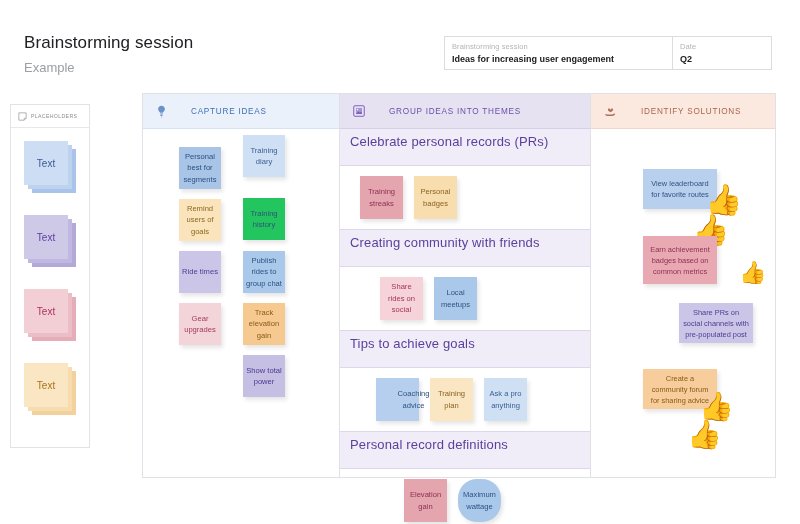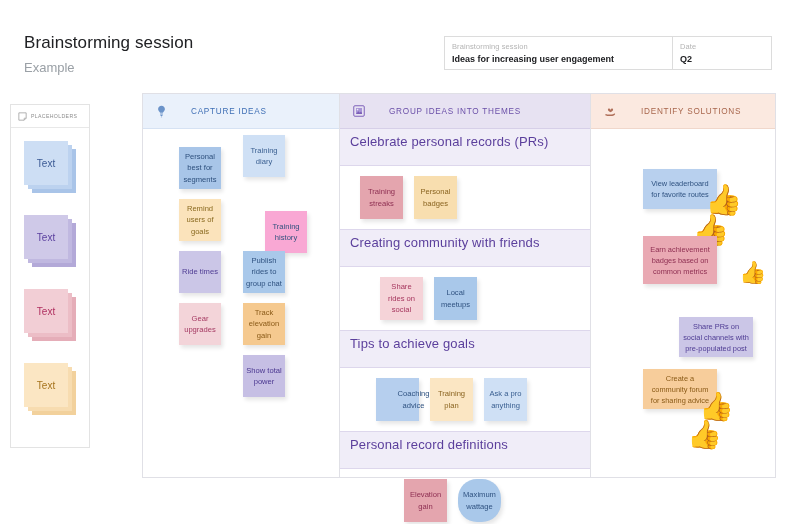--- a/index.html
+++ b/index.html
@@ -278,21 +278,21 @@
           <rect x="6.2" y="15.4" width="3.6" height="1.5" rx=".7" fill="#6b93c9"></rect>
           <rect x="7" y="17.6" width="2" height="1.4" rx=".7" fill="#6b93c9"></rect>
         </svg>
       </span>
       <span class="hdr-label">CAPTURE IDEAS</span>
     </div>
     <div class="capture-body" id="capture-body">
         <div class="note" style="left: 36px; top: 18px; background: rgb(168, 197, 232); color: rgb(45, 79, 124);">Personal best for segments</div>
         <div class="note" style="left: 100px; top: 6px; background: rgb(207, 224, 245); color: rgb(58, 95, 145);">Training diary</div>
         <div class="note" style="left: 36px; top: 70px; background: rgb(251, 227, 187); color: rgb(138, 106, 32);">Remind users of goals</div>
-        <div class="note" style="left: 100px; top: 82px; background: #f9a8d4; color: rgb(50, 82, 127); margin-left: 22px;">Training history</div>
+        <div class="note" style="left: 100px; top: 69px; background: #22c55e; color: rgb(50, 82, 127);">Training history</div>
         <div class="note" style="left: 36px; top: 122px; background: rgb(203, 198, 231); color: rgb(78, 59, 147);">Ride times</div>
         <div class="note" style="left: 100px; top: 122px; background: rgb(169, 200, 234); color: rgb(47, 82, 128);">Publish rides to group chat</div>
         <div class="note" style="left: 36px; top: 174px; background: rgb(243, 212, 217); color: rgb(165, 58, 99);">Gear upgrades</div>
         <div class="note" style="left: 100px; top: 174px; background: rgb(245, 201, 143); color: rgb(138, 90, 23);">Track elevation gain</div>
         <div class="note" style="left: 100px; top: 226px; background: rgb(198, 191, 228); color: rgb(74, 55, 144);">Show total power</div>
       </div>
   </div>
 
   <div class="col col-group">
     <div class="col-header hdr-group">
@@ -343,21 +343,21 @@
     </div>
     <div class="solutions-body" id="solutions-body">
         <div class="sol-item" style="left: 52px; top: 40px; border-radius: 6px;">
           <div class="sol-note" style="width: 74px; height: 40px; background: rgb(184, 208, 238); color: rgb(47, 82, 128);">View leaderboard for favorite routes</div>
           <div class="thumbs" style="left: 62px; top: 16px; font-size: 30px;"><span class="thumb-glyph" style="margin-left: 0px;">👍</span><span class="thumb-glyph" style="margin-left: -12.6px;">👍</span></div>
         </div>
         <div class="sol-item" style="left: 52px; top: 107px;">
           <div class="sol-note" style="width: 74px; height: 48px; background: rgb(233, 169, 179); color: rgb(142, 47, 82);">Earn achievement badges based on common metrics</div>
           <div class="thumbs" style="left: 96px; top: 26px; font-size: 22px;"><span class="thumb-glyph" style="margin-left: 0px;">👍</span></div>
         </div>
-        <div class="sol-item" style="left: 52px; top: 188px; padding-left: 36px;">
+        <div class="sol-item" style="left: 52px; top: 174px; padding-left: 36px;">
           <div class="sol-note" style="width: 74px; height: 40px; background: rgb(203, 198, 231); color: rgb(78, 59, 147);">Share PRs on social channels with pre-populated post</div>
         </div>
         <div class="sol-item" style="left: 52px; top: 240px;">
           <div class="sol-note" style="width: 74px; height: 40px; background: rgb(247, 205, 155); color: rgb(138, 90, 23);">Create a community forum for sharing advice</div>
           <div class="thumbs" style="left: 56px; top: 24px; font-size: 28px;"><span class="thumb-glyph" style="margin-left: 0px;">👍</span><span class="thumb-glyph" style="margin-left: -11.76px;">👍</span></div>
         </div>
       </div>
   </div>
 
 </div>

